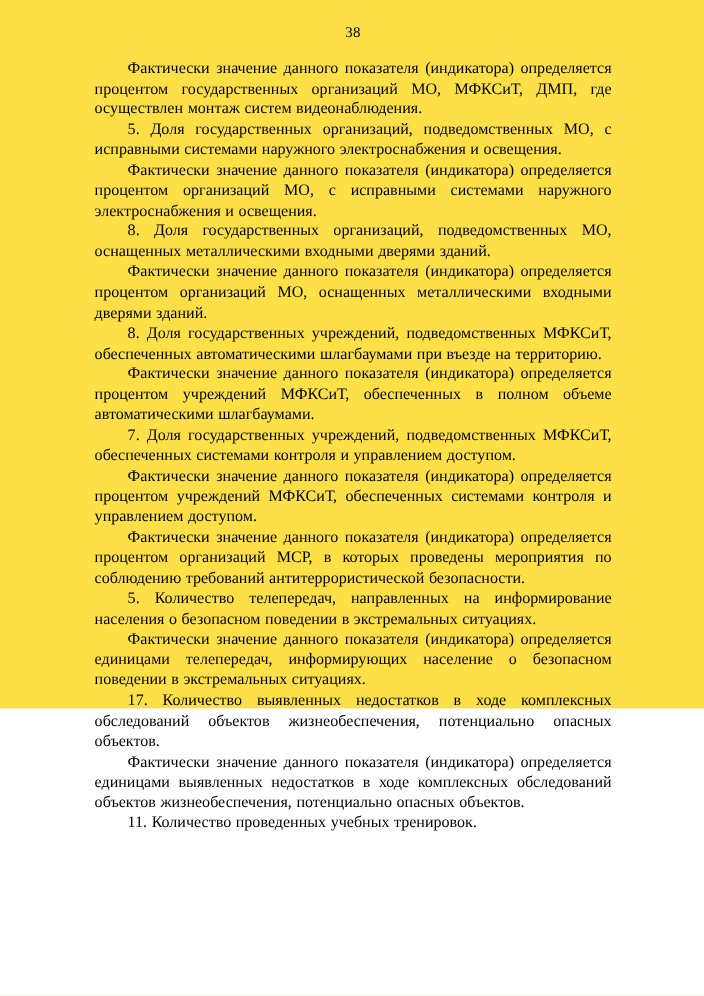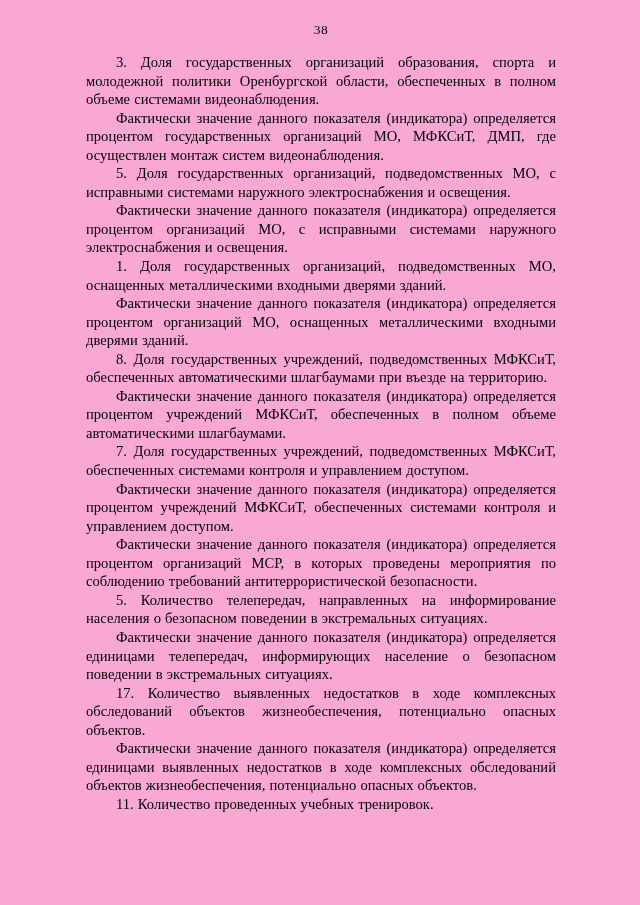--- a/index.html
+++ b/index.html
@@ -13,22 +13,22 @@
     font-family: "Liberation Serif", "DejaVu Serif", serif;
     color: #000000;
     position: relative;
     overflow: hidden;
   }
   .page {
     position: absolute;
     top: 0;
     left: 0;
     width: 640px;
-    height: 905px;
-    background: #f9a8d4;
+    height: 644px;
+    background: #fde047;
     box-sizing: border-box;
     padding: 22px 84px 20px 86px;
   }
   .page-number {
     text-align: center;
     font-size: 13.5px;
     letter-spacing: 0.5px;
     margin-bottom: 15px;
   }
   .content p {
@@ -40,25 +40,24 @@
     line-height: 18.55px;
     word-spacing: 0.5px;
   }
 </style>
 </head>
 <body>
 
 <div class="page">
   <div class="page-number">38</div>
   <div class="content">
-    <p>3. Доля государственных организаций образования, спорта и молодежной политики Оренбургской области, обеспеченных в полном объеме системами видеонаблюдения.</p>
     <p>Фактически значение данного показателя (индикатора) определяется процентом государственных организаций МО, МФКСиТ, ДМП, где осуществлен монтаж систем видеонаблюдения.</p>
     <p>5. Доля государственных организаций, подведомственных МО, с исправными системами наружного электроснабжения и освещения.</p>
     <p>Фактически значение данного показателя (индикатора) определяется процентом организаций МО, с исправными системами наружного электроснабжения и освещения.</p>
-    <p>1. Доля государственных организаций, подведомственных МО, оснащенных металлическими входными дверями зданий.</p>
+    <p>8. Доля государственных организаций, подведомственных МО, оснащенных металлическими входными дверями зданий.</p>
     <p>Фактически значение данного показателя (индикатора) определяется процентом организаций МО, оснащенных металлическими входными дверями зданий.</p>
     <p>8. Доля государственных учреждений, подведомственных МФКСиТ, обеспеченных автоматическими шлагбаумами при въезде на территорию.</p>
     <p>Фактически значение данного показателя (индикатора) определяется процентом учреждений МФКСиТ, обеспеченных в полном объеме автоматическими шлагбаумами.</p>
     <p>7. Доля государственных учреждений, подведомственных МФКСиТ, обеспеченных системами контроля и управлением доступом.</p>
     <p>Фактически значение данного показателя (индикатора) определяется процентом учреждений МФКСиТ, обеспеченных системами контроля и управлением доступом.</p>
     <p>Фактически значение данного показателя (индикатора) определяется процентом организаций МСР, в которых проведены мероприятия по соблюдению требований антитеррористической безопасности.</p>
     <p>5. Количество телепередач, направленных на информирование населения о безопасном поведении в экстремальных ситуациях.</p>
     <p>Фактически значение данного показателя (индикатора) определяется единицами телепередач, информирующих население о безопасном поведении в экстремальных ситуациях.</p>
     <p>17. Количество выявленных недостатков в ходе комплексных обследований объектов жизнеобеспечения, потенциально опасных объектов.</p>
     <p>Фактически значение данного показателя (индикатора) определяется единицами выявленных недостатков в ходе комплексных обследований объектов жизнеобеспечения, потенциально опасных объектов.</p>

